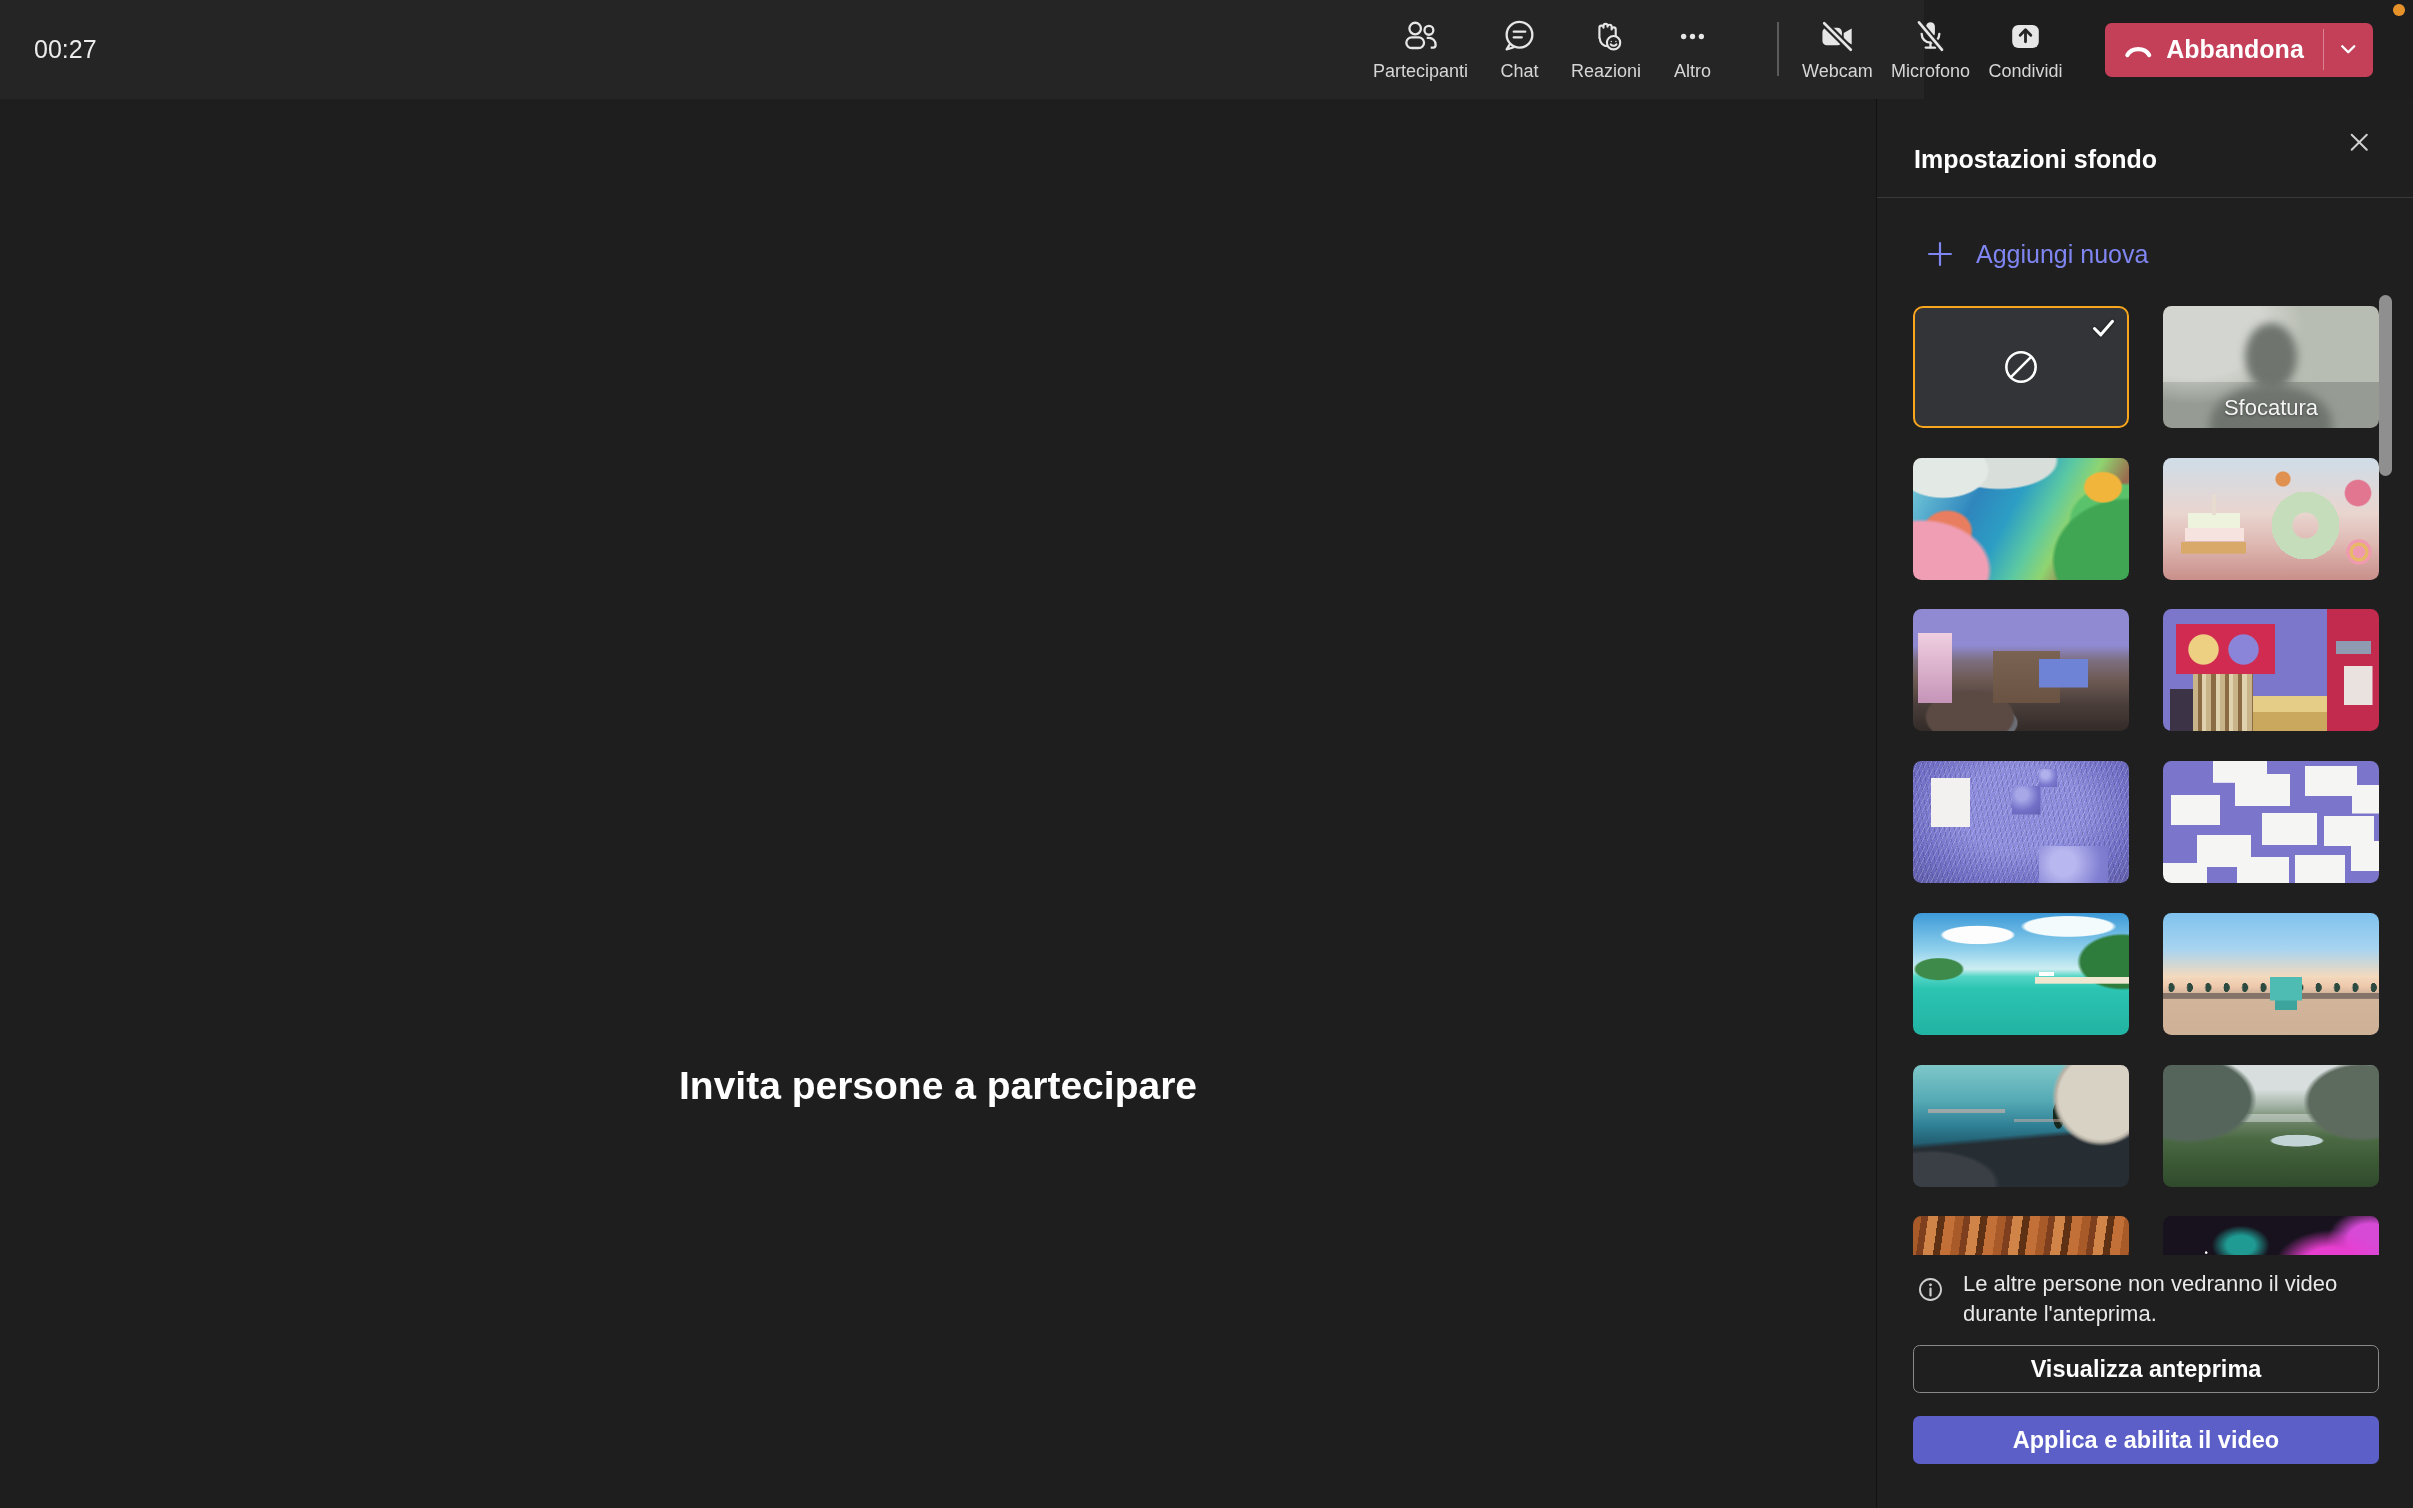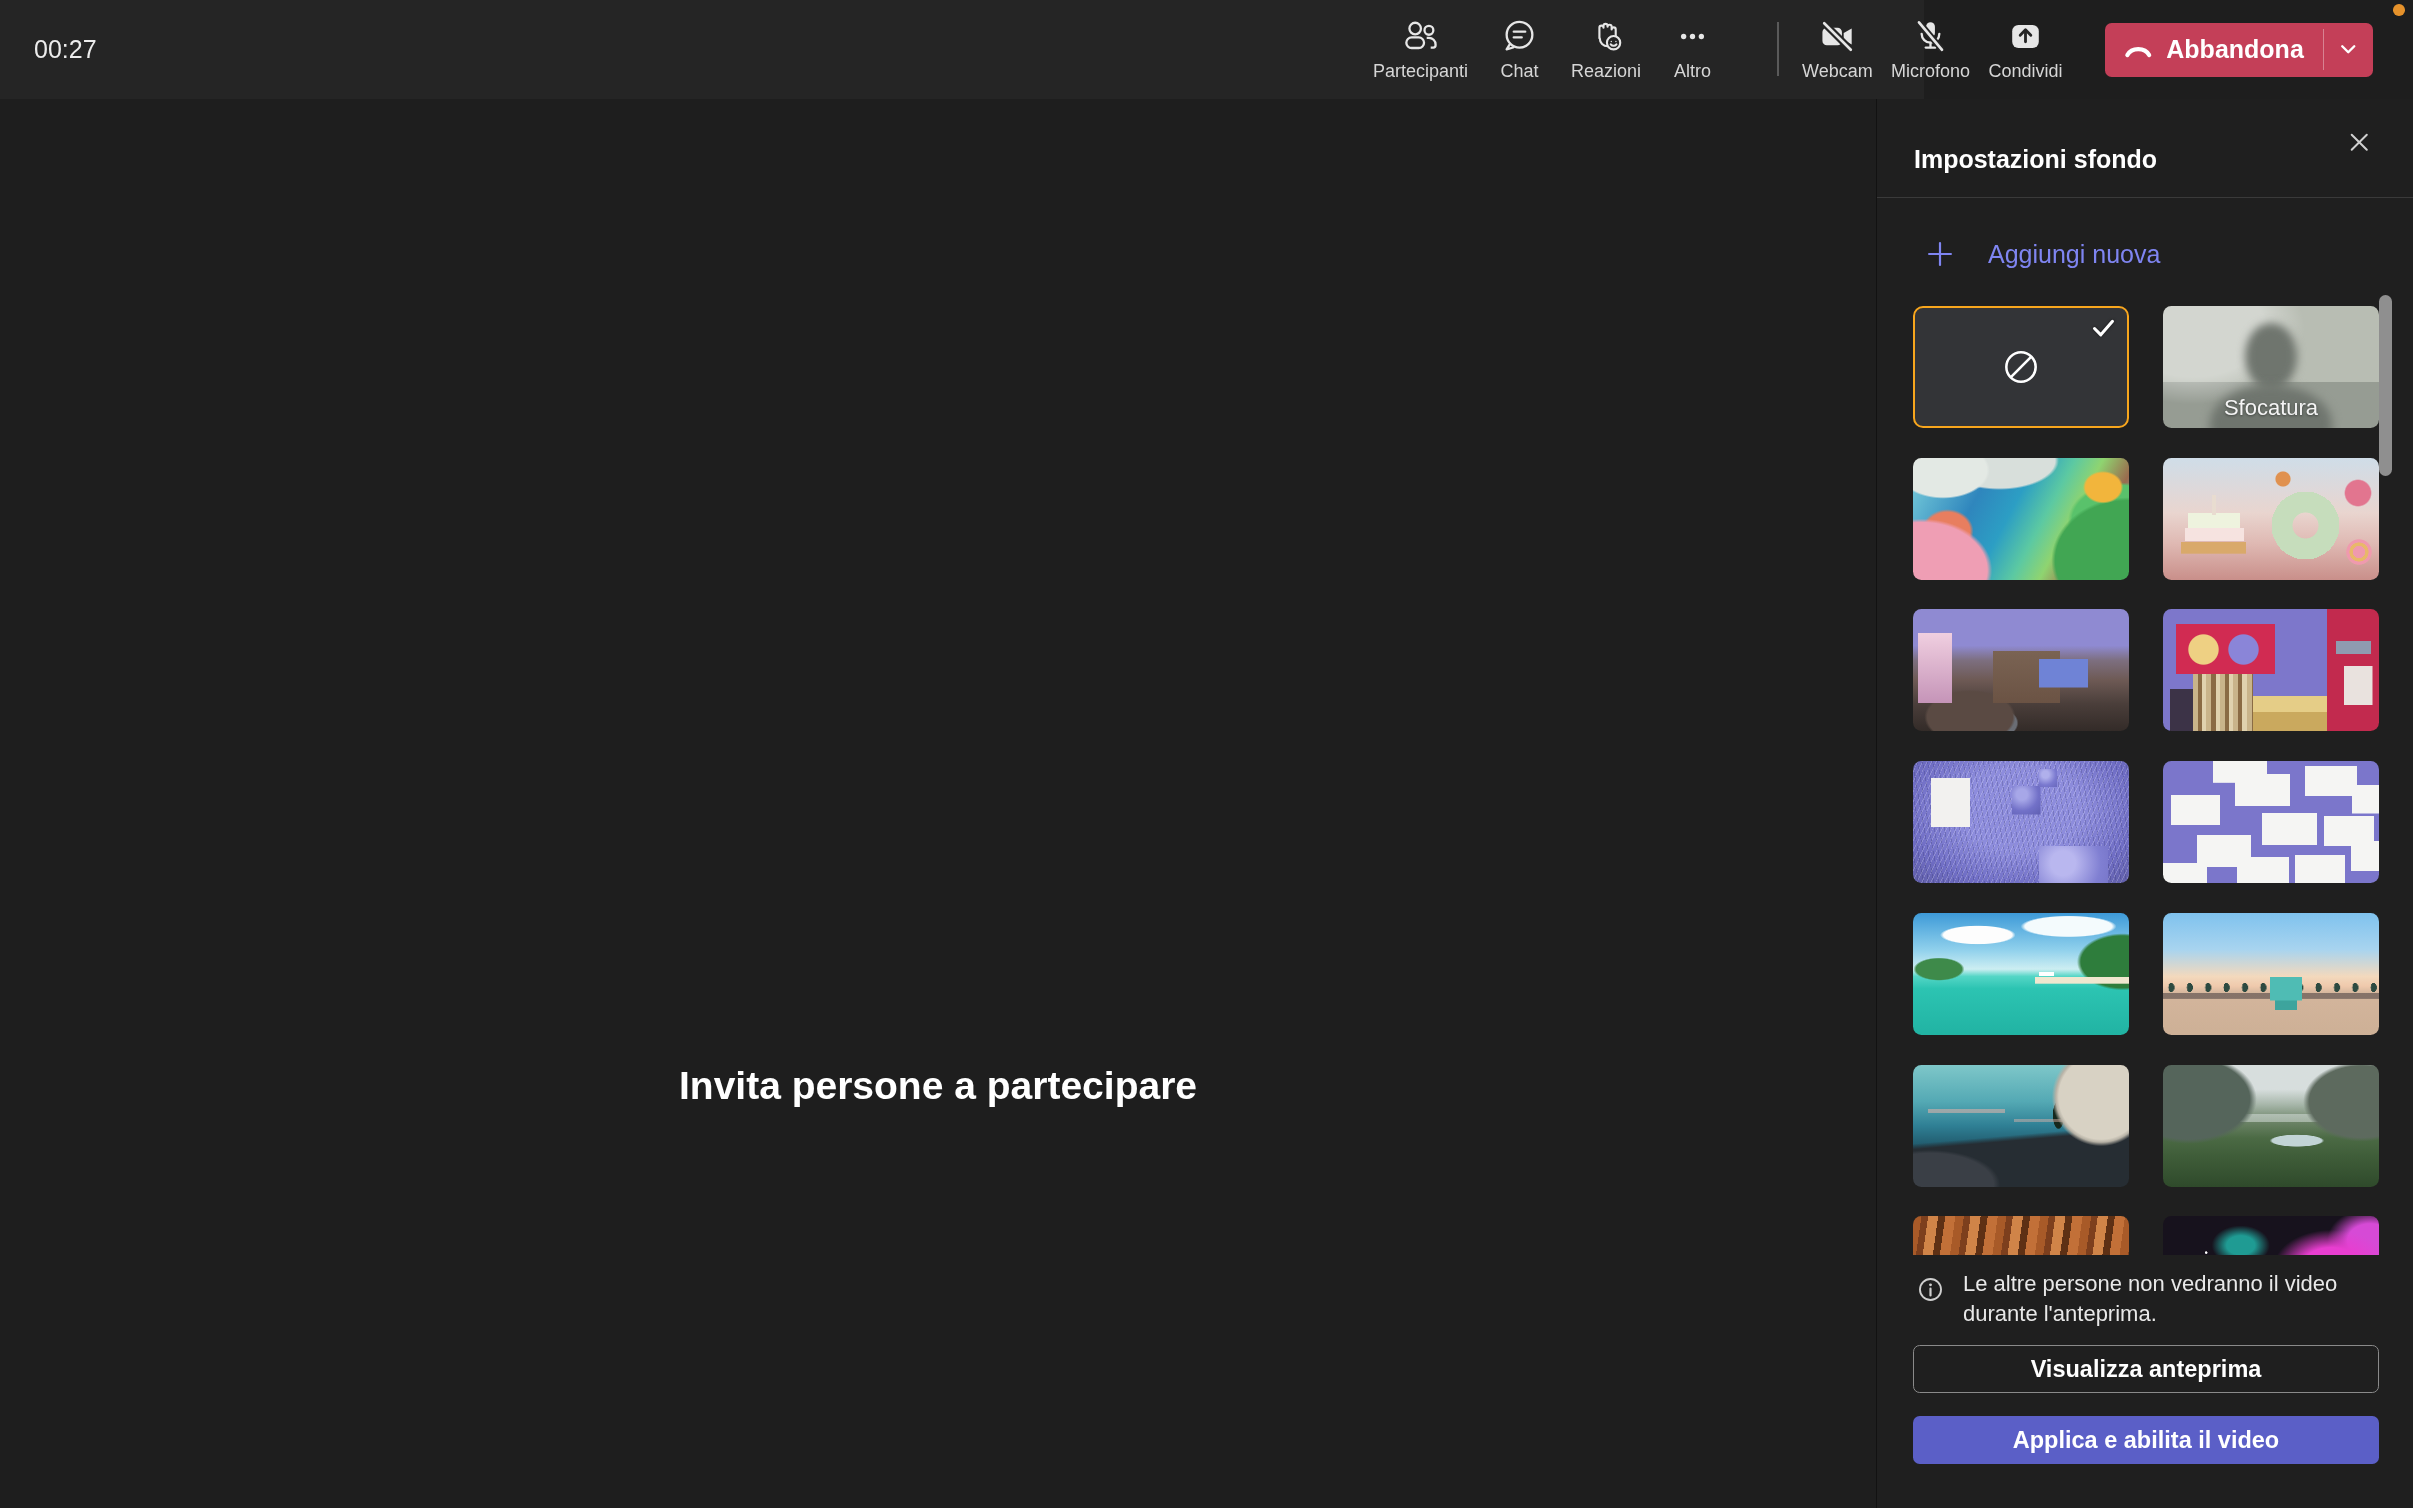--- a/index.html
+++ b/index.html
@@ -37,21 +37,21 @@
 
   
   .panel { position:absolute; left:1876px; top:99px; width:537px; height:1410px;
            background:#1f1f1f; border-left:0.8px solid #121212; }
   .panel-title { position:absolute; left:37px; top:46px; margin:0; font-size:25px; font-weight:700; color:#fff; }
   .panel-close { position:absolute; left:461px; top:22px; width:42px; height:42px;
                  display:flex; align-items:center; justify-content:center; }
   .panel-divider { position:absolute; left:0; top:98px; width:100%; height:0.8px; background:#3a3a3a; }
 
   .scrollwrap { position:absolute; left:0; top:99px; width:536px; height:1057px; overflow:hidden; }
-  .add-new { position:absolute; left:47px; top:40px; display:flex; align-items:center; gap:32px;
+  .add-new { position:absolute; left:47px; top:40px; display:flex; align-items:center; gap:20px;
              color:#7f85f1; font-size:25px; }
   .add-new svg { width:32px; height:32px; }
 
   .tile { position:absolute; width:216px; height:122px; border-radius:8.4px; overflow:hidden; }
   .c0 { left:36px; }  .c1 { left:286px; }
   .r0 { top:108px; } .r1 { top:260px; } .r2 { top:411px; } .r3 { top:563px; }
   .r4 { top:715px; } .r5 { top:867px; } .r6 { top:1018px; }
   .tile.selected { border:2.5px solid #f8a61d; border-radius:10px; }
   .tile .check { position:absolute; right:10px; top:6.7px; width:27px; height:27px;
                  filter:drop-shadow(0 0.8px 1.7px rgba(0,0,0,.55)); }

